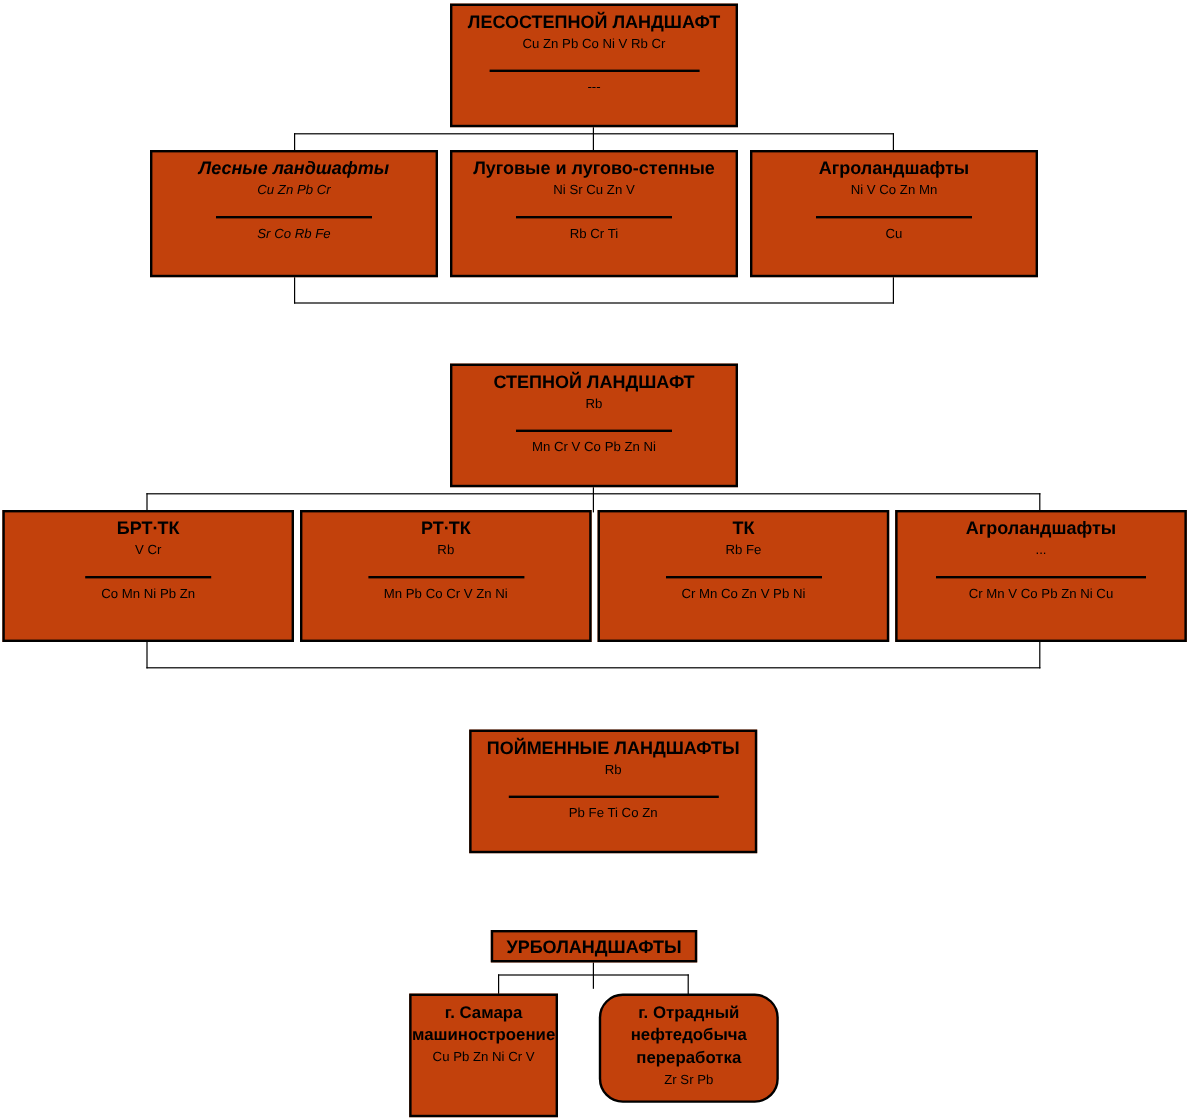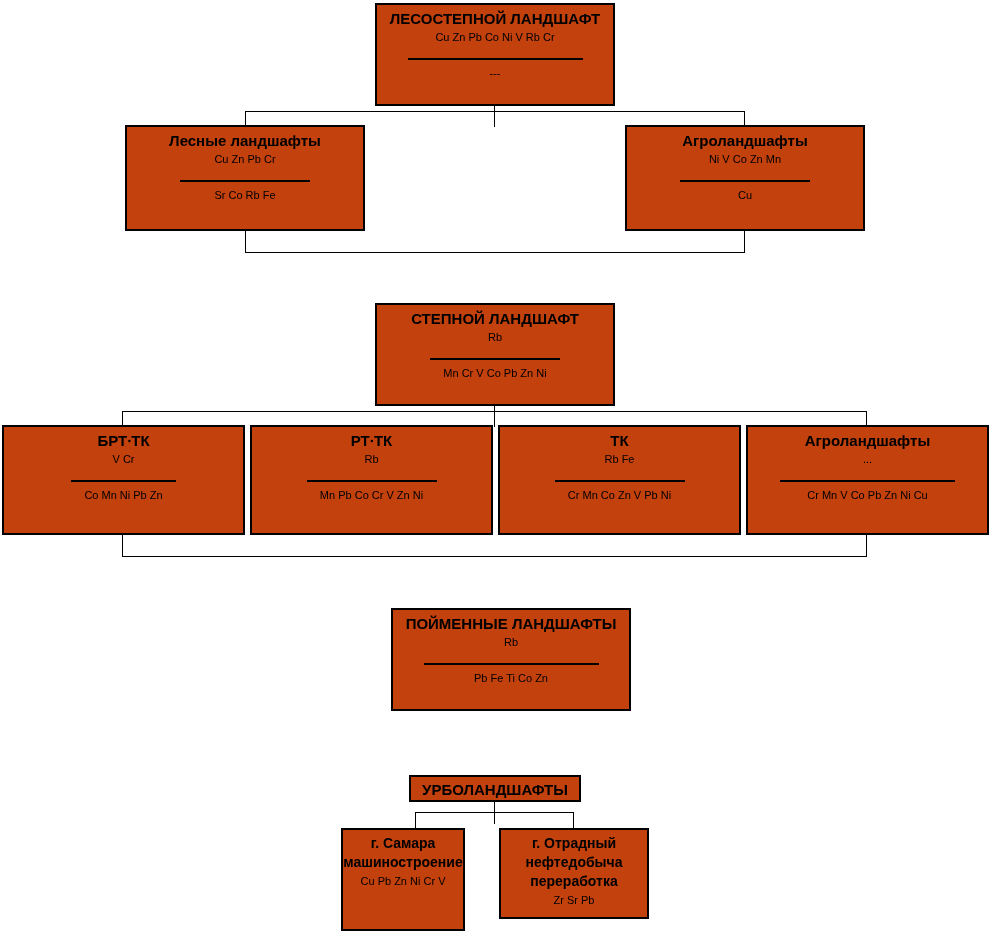--- a/index.html
+++ b/index.html
@@ -83,27 +83,33 @@
     <div class="title">ЛЕСОСТЕПНОЙ ЛАНДШАФТ</div>
     <div class="elems">Cu Zn Pb Co Ni V Rb Cr</div>
     <div class="sep wide"></div>
     <div class="elems">---</div>
   </div>
 
   <div class="vline" style="left:494px; top:106px; height:21px;"></div>
 
   <div class="busbox-up" style="left:245px; top:111px; width:500px; height:16px;"></div>
 
-  <div class="node" style="left:125px; top:125px; width:240px; height:106px;">
+  <div class="node" style="left:125px; top:125px; width:240px; height:106px;font-style:italic;">
     <div class="title">Лесные ландшафты</div>
     <div class="elems">Cu Zn Pb Cr</div>
     <div class="sep"></div>
     <div class="elems">Sr Co Rb Fe</div>
   </div>
 
+  <div class="node" style="left:375px; top:125px; width:240px; height:106px;">
+    <div class="title">Луговые и лугово-степные</div>
+    <div class="elems">Ni Sr Cu Zn V</div>
+    <div class="sep"></div>
+    <div class="elems">Rb Cr Ti</div>
+  </div>
 
   <div class="node" style="left:625px; top:125px; width:240px; height:106px;">
     <div class="title">Агроландшафты</div>
     <div class="elems">Ni V Co Zn Mn</div>
     <div class="sep"></div>
     <div class="elems">Cu</div>
   </div>
 
   <div class="busbox" style="left:245px; top:231px; width:500px; height:22px;"></div>
 
@@ -160,20 +166,20 @@
 
   <div class="vline" style="left:494px; top:802px; height:22px;"></div>
   <div class="busbox-up" style="left:415px; top:812px; width:159px; height:18px;"></div>
 
   <div class="node" style="left:341px; top:828px; width:124px; height:103px;">
     <div class="title small">г. Самара</div>
     <div class="title small">машиностроение</div>
     <div class="elems">Cu Pb Zn Ni Cr V</div>
   </div>
 
-  <div class="node" style="left:499px; top:828px; width:150px; height:91px;">
+  <div class="node" style="left:499px; top:828px; width:150px; height:91px;border-radius:20px;">
     <div class="title small">г. Отрадный</div>
     <div class="title small">нефтедобыча</div>
     <div class="title small">переработка</div>
     <div class="elems">Zr Sr Pb</div>
   </div>
 
 </div>
 
 </body></html>

